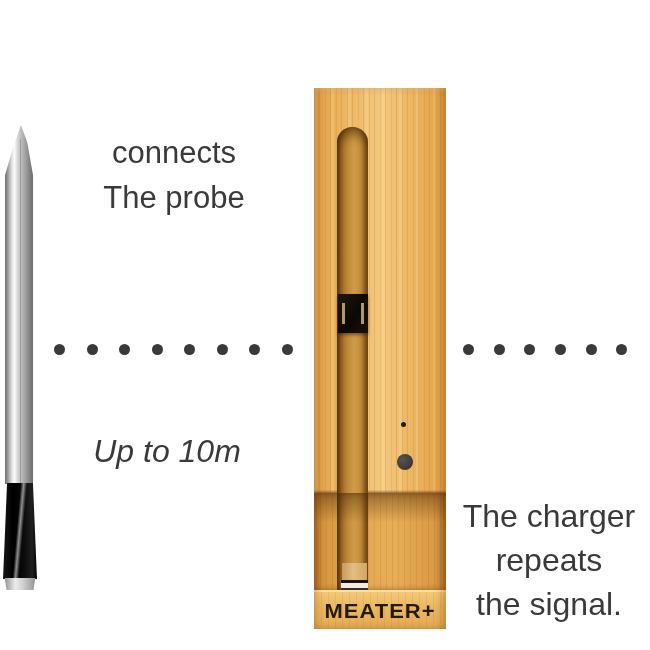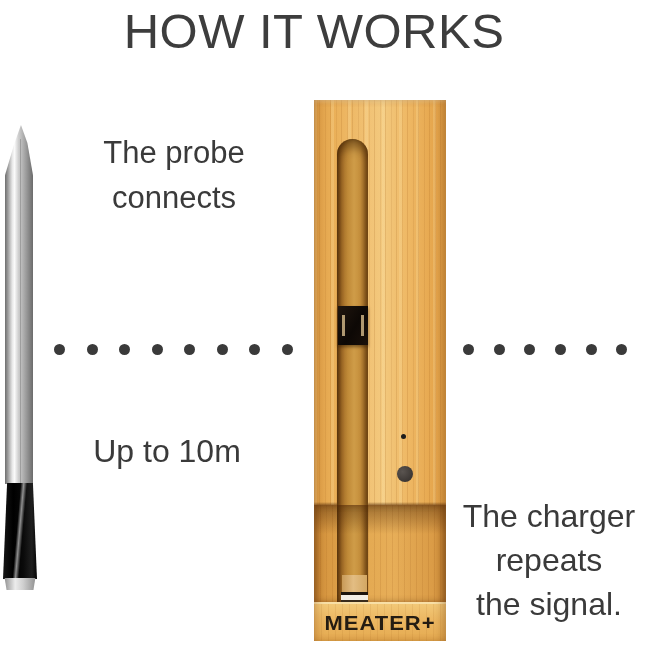--- a/index.html
+++ b/index.html
@@ -6,21 +6,21 @@
   .stage{position:relative;width:650px;height:650px;background:#ffffff;overflow:hidden;
          font-family:"Liberation Sans","DejaVu Sans",sans-serif;}
 
   
   .title{position:absolute;top:3px;left:0;width:628px;text-align:center;
          font-size:49px;font-weight:400;letter-spacing:.5px;color:var(--title,#3d3d3d);}
 
   
   .caption{position:absolute;text-align:center;color:var(--text,#3a3a3a);}
   .caption-left{left:54px;width:240px;top:130px;font-size:31px;line-height:45px;}
-  .caption-range{left:47px;width:240px;top:433px;font-size:32px;}
+  .caption-range{left:47px;width:240px;top:433px;font-size:32px;font-style:italic;}
   .caption-right{left:429px;width:240px;top:494px;font-size:32px;line-height:44px;}
 
   
   .dots{position:absolute;top:344px;display:flex;align-items:center;}
   .dots-left{left:54px;gap:21.5px;}
   .dots-right{left:463px;gap:19.7px;}
   .dot{width:11px;height:11px;border-radius:50%;background:var(--dot,#3a3a3a);flex:0 0 auto;}
 
   
   .probe{position:absolute;left:3px;top:125px;width:36px;height:466px;}
@@ -33,21 +33,21 @@
   .probe-handle{position:absolute;left:0;top:358px;width:34px;height:96px;
     clip-path:polygon(12% 0,88% 0,100% 100%,0 100%);
     background:linear-gradient(95deg,rgba(255,255,255,0) 42%,rgba(255,255,255,.55) 49%,
                rgba(255,255,255,0) 57%),
                linear-gradient(90deg,#161616,#000 30%,#0a0a0a 60%,#1f1f1f 85%,#050505);}
   .probe-cap{position:absolute;left:1px;top:453px;width:32px;height:12px;
     clip-path:polygon(2% 0,98% 0,92% 100%,8% 100%);
     background:linear-gradient(90deg,#8e8e8e,#ececec 35%,#cfcfcf 60%,#909090);}
 
   
-  .charger{position:absolute;left:314px;top:100px;width:132px;height:413px;}
+  .charger{position:absolute;left:314px;top:88px;width:132px;height:413px;}
   .charger-face{position:absolute;left:0;top:0;width:132px;height:405px;
     background:
       repeating-linear-gradient(90deg,rgba(140,75,15,.10) 0 1px,rgba(0,0,0,0) 1px 5px,
         rgba(150,85,20,.16) 5px 6px,rgba(0,0,0,0) 6px 11px),
       repeating-linear-gradient(90deg,rgba(255,235,180,.22) 0 3px,rgba(0,0,0,0) 3px 17px),
       linear-gradient(90deg,#dd9c44 0%,#eaaf57 14%,#f1c173 40%,#f3c97e 52%,
         #eeb763 72%,#e6a74e 90%,#e09f46 100%);}
   .charger-face::after{content:"";position:absolute;left:0;bottom:0;width:100%;height:3px;
     background:linear-gradient(180deg,rgba(0,0,0,0),rgba(80,40,8,.55));}
   .charger-recess{position:absolute;left:0;top:405px;width:132px;height:97px;
@@ -90,31 +90,30 @@
   .charger-edges{position:absolute;left:0;top:0;width:132px;height:541px;z-index:6;
     pointer-events:none;
     box-shadow:inset 5px 0 8px -3px rgba(120,60,12,.35),inset -6px 0 10px -3px rgba(110,55,10,.4),
       inset 0 3px 4px -2px rgba(255,240,200,.6);}
 </style>
 </head>
 <body>
 
 <div class="stage">
 
-  <div class="title">HOW IT WORKS</div>
 
   <div class="probe">
     <div class="probe-rod"></div>
     <div class="probe-handle"></div>
     <div class="probe-cap"></div>
   </div>
 
   <div class="caption caption-left">
+    <div>connects</div>
     <div>The probe</div>
-    <div>connects</div>
   </div>
 
   <div class="dots dots-left">
       <span class="dot"></span>
       <span class="dot"></span>
       <span class="dot"></span>
       <span class="dot"></span>
       <span class="dot"></span>
       <span class="dot"></span>
       <span class="dot"></span>

